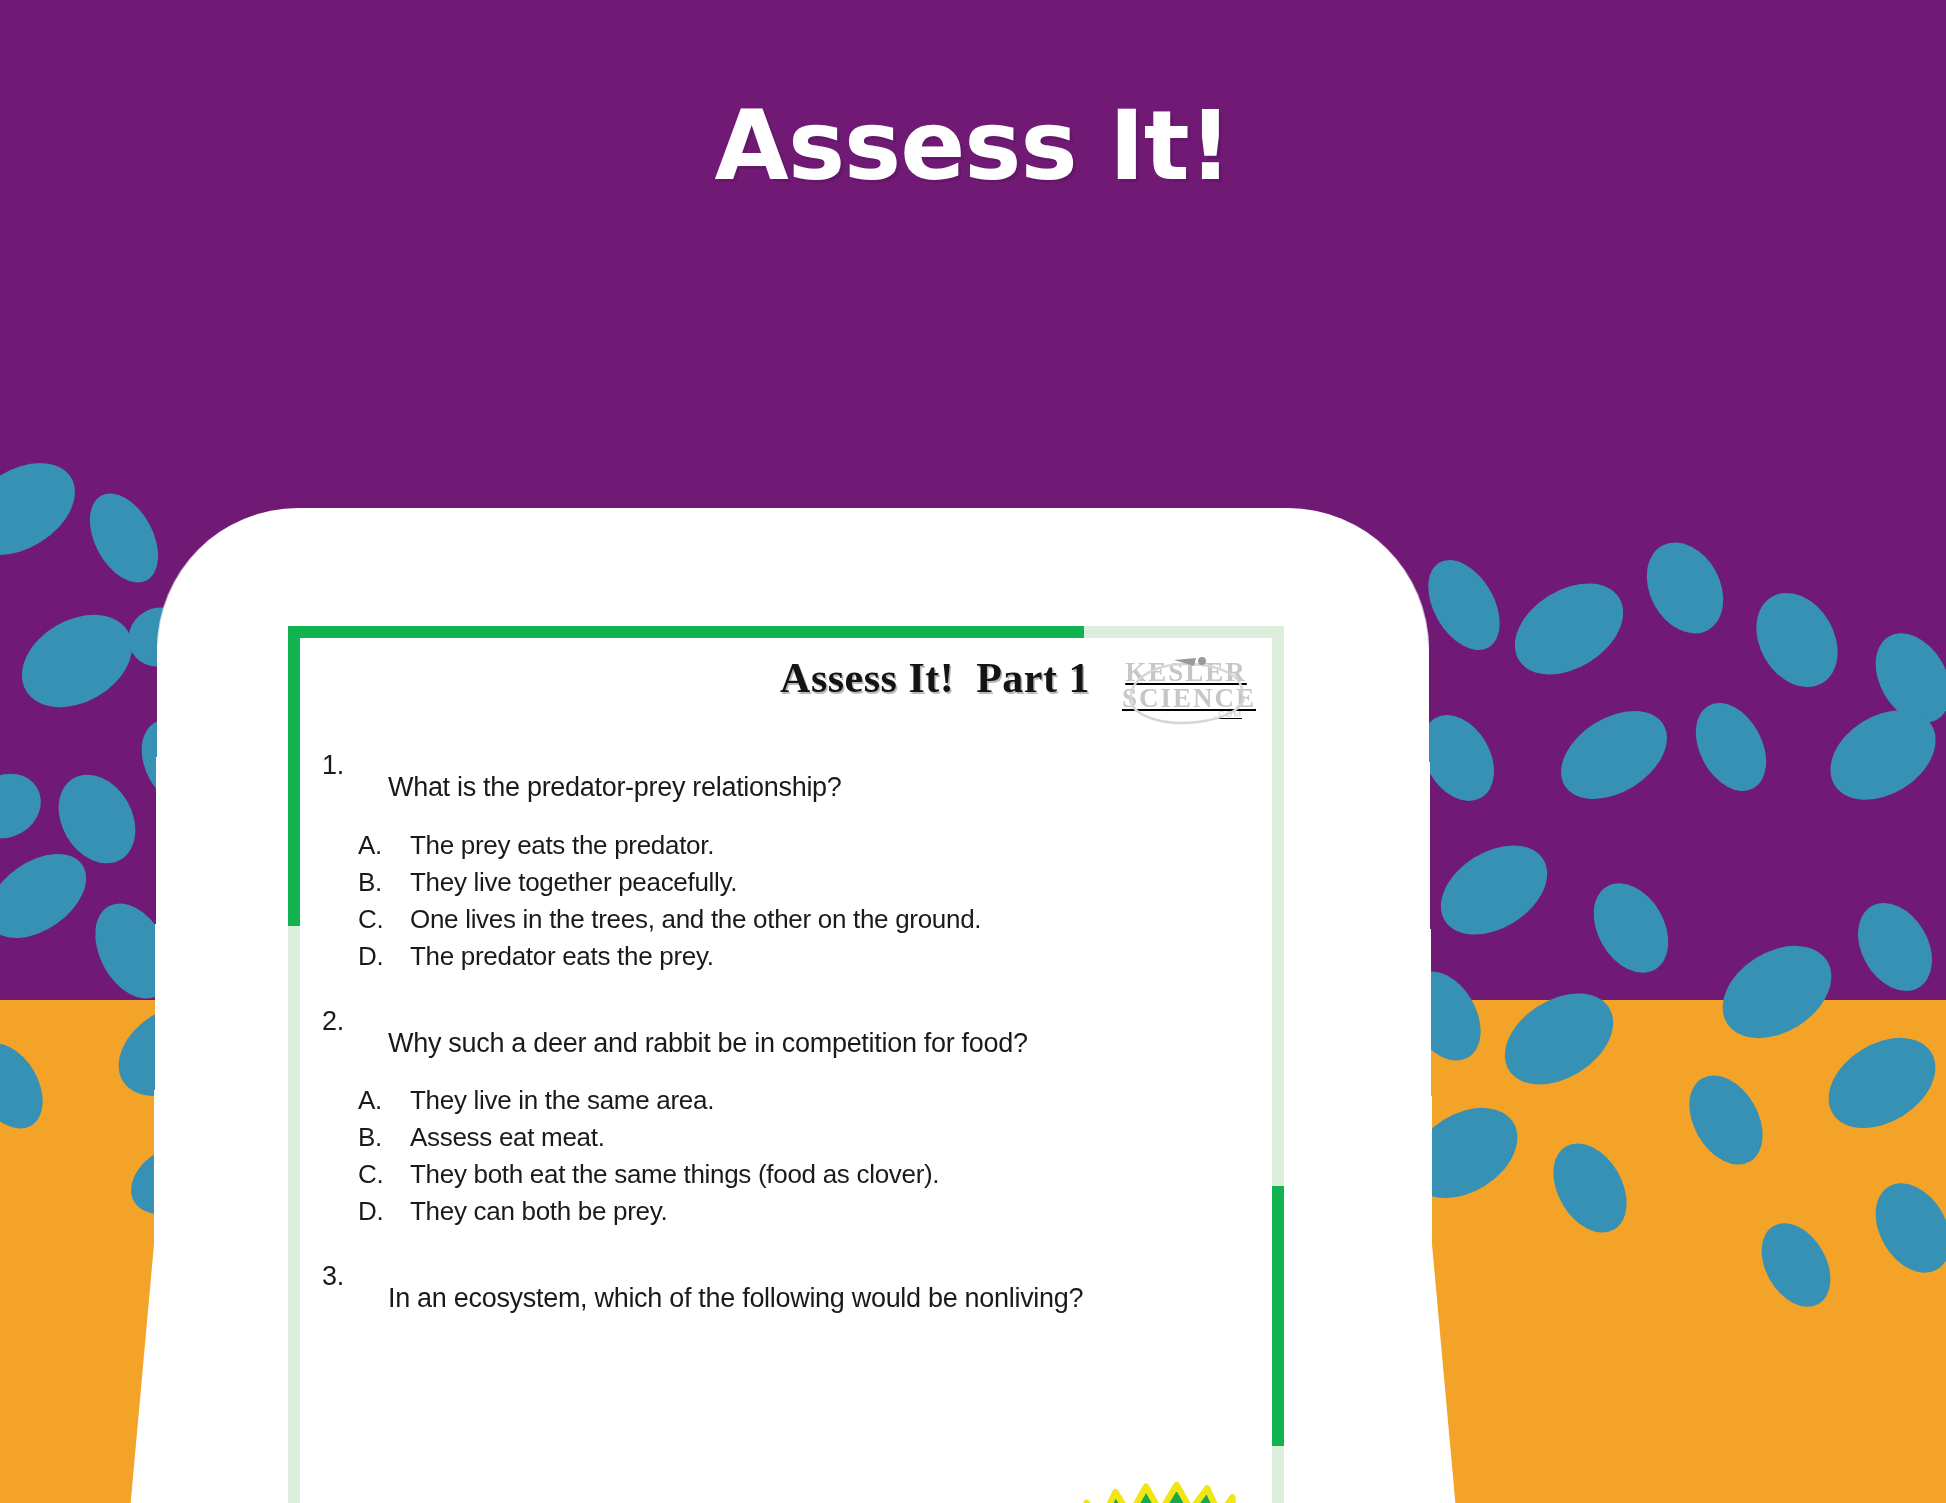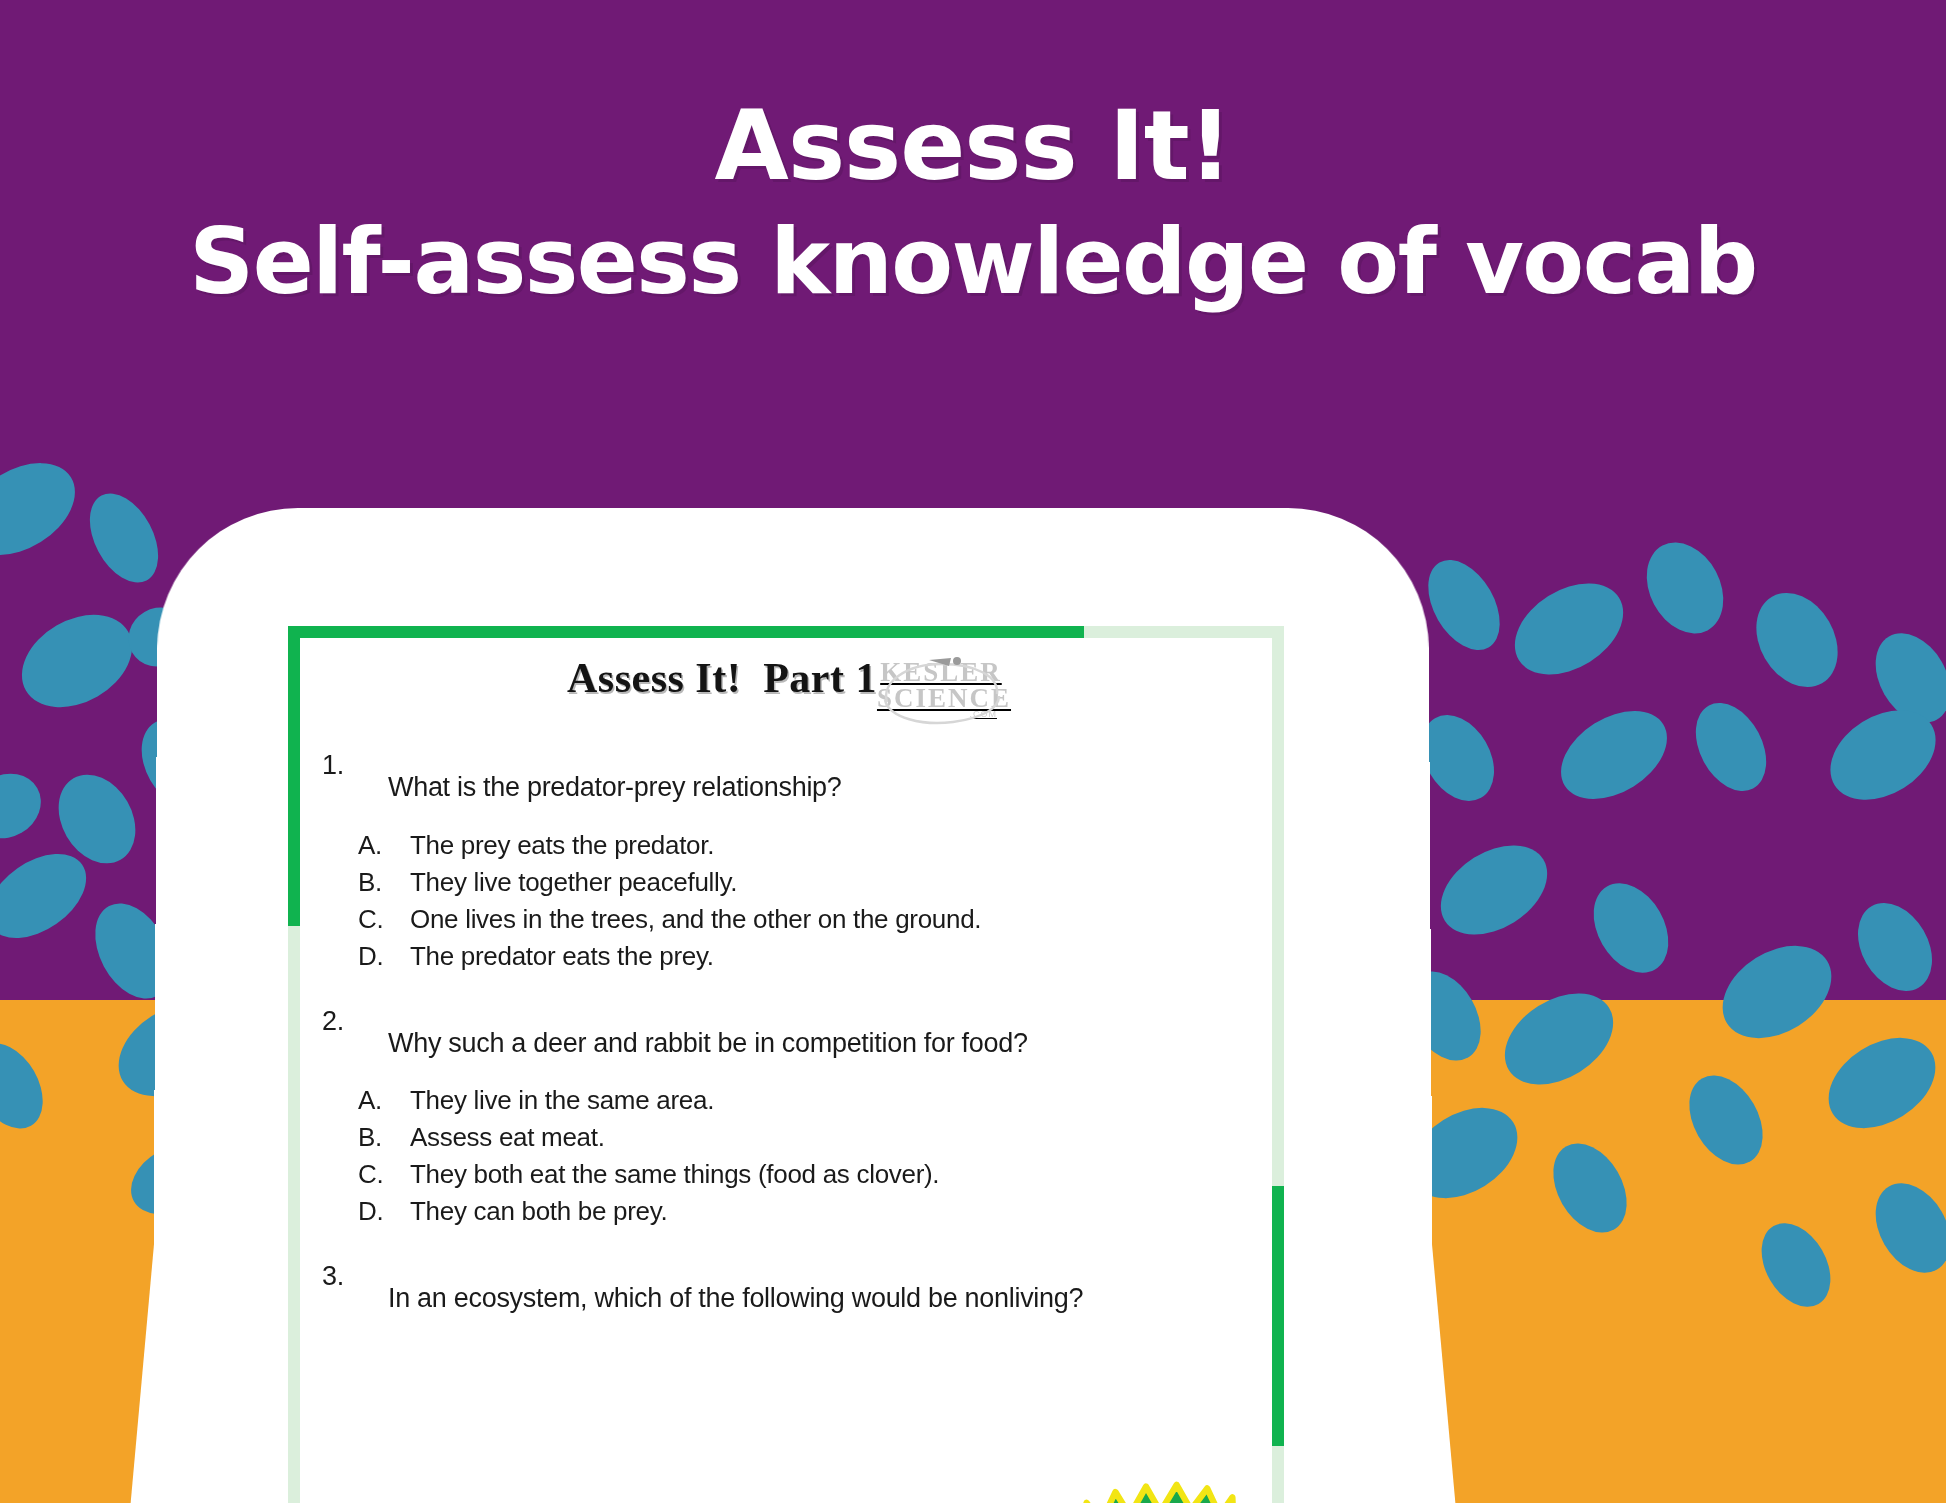--- a/index.html
+++ b/index.html
@@ -124,21 +124,22 @@
     position:absolute;
     left:12px; top:12px;
     right:12px; bottom:0;
     padding:16px 22px 0 22px;
   }
 
   
   .sheet-head {
     display:flex;
     align-items:flex-start;
-    justify-content:center;
+    justify-content:flex-end;
+    gap:32px;
   }
   .sheet-title {
     font-family:"Liberation Serif", serif;
     font-weight:bold;
     font-size:42px;
     color:#141414;
     letter-spacing:0.5px;
     white-space:pre;
     text-shadow:1.5px 1.5px 0 rgba(0,0,0,.28);
   }
@@ -273,21 +274,20 @@
       <div class="dot" style="left: 1694px; top: 1072px; width: 64px; height: 96px; transform: rotate(-30deg); background: rgb(54, 145, 181);"></div>
       <div class="dot" style="left: 1824px; top: 1044px; width: 116px; height: 78px; transform: rotate(-32deg); background: rgb(54, 145, 181);"></div>
       <div class="dot" style="left: 1406px; top: 1114px; width: 116px; height: 78px; transform: rotate(-32deg); background: rgb(54, 145, 181);"></div>
       <div class="dot" style="left: 1558px; top: 1140px; width: 64px; height: 96px; transform: rotate(-30deg); background: rgb(54, 145, 181);"></div>
       <div class="dot" style="left: 1880px; top: 1180px; width: 66px; height: 96px; transform: rotate(-30deg); background: rgb(54, 145, 181);"></div>
       <div class="dot" style="left: 1766px; top: 1220px; width: 60px; height: 90px; transform: rotate(-30deg); background: rgb(54, 145, 181);"></div>
     </div>
 
   <div class="headline">
     <span class="l1">Assess It!</span>
-    <span class="l2">Self-assess knowledge of vocab</span>
   </div>
 
   <div class="card-wrap">
     <div class="card-taper"></div>
     <div class="card"></div>
   </div>
 
   <div class="sheet">
     <div class="sheet-inner"></div>
 

